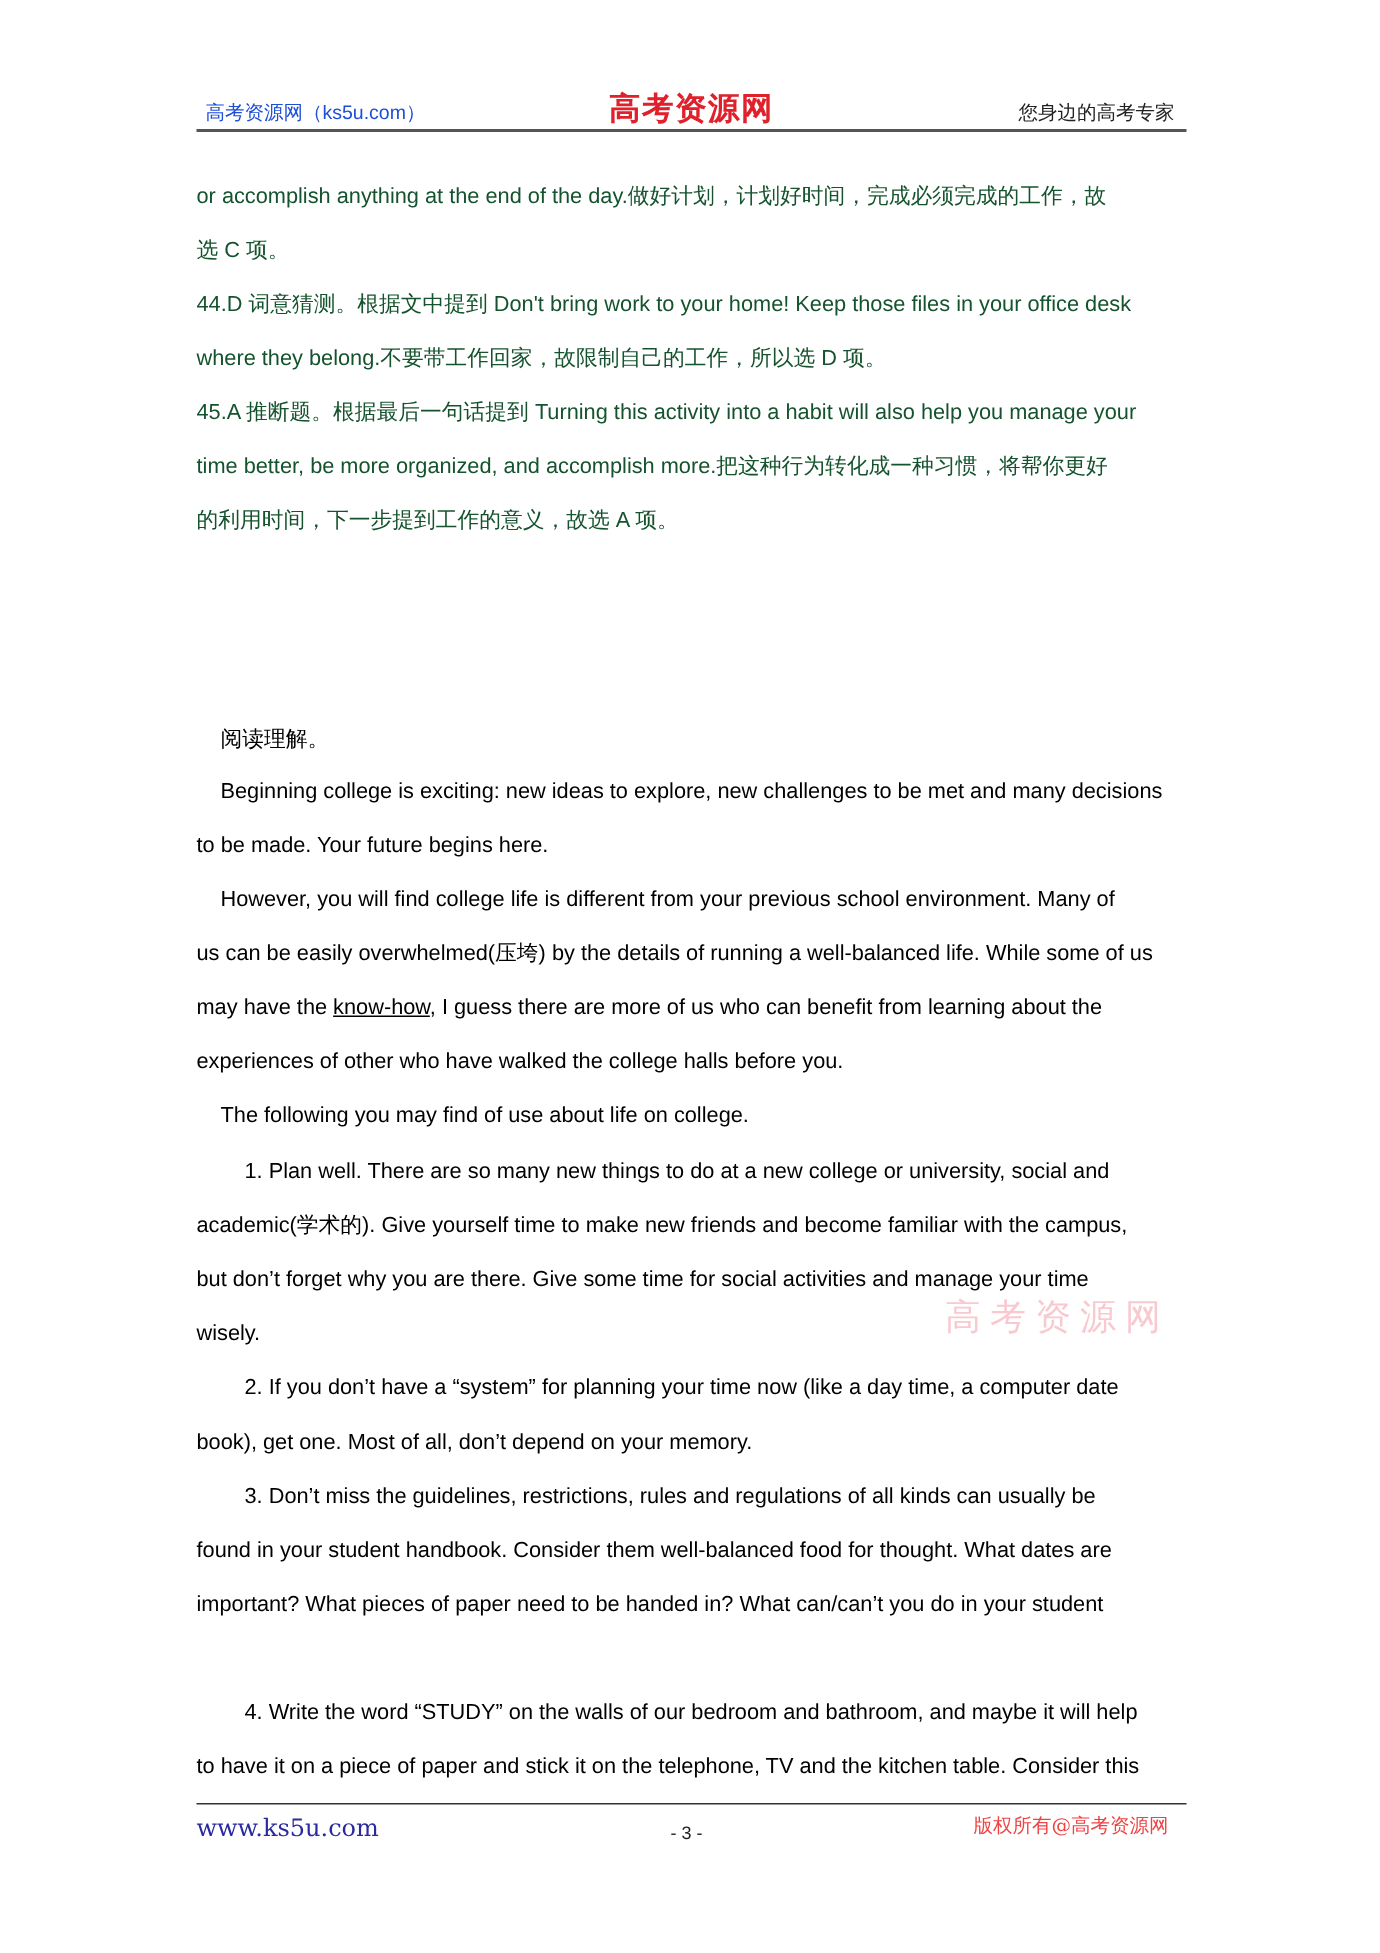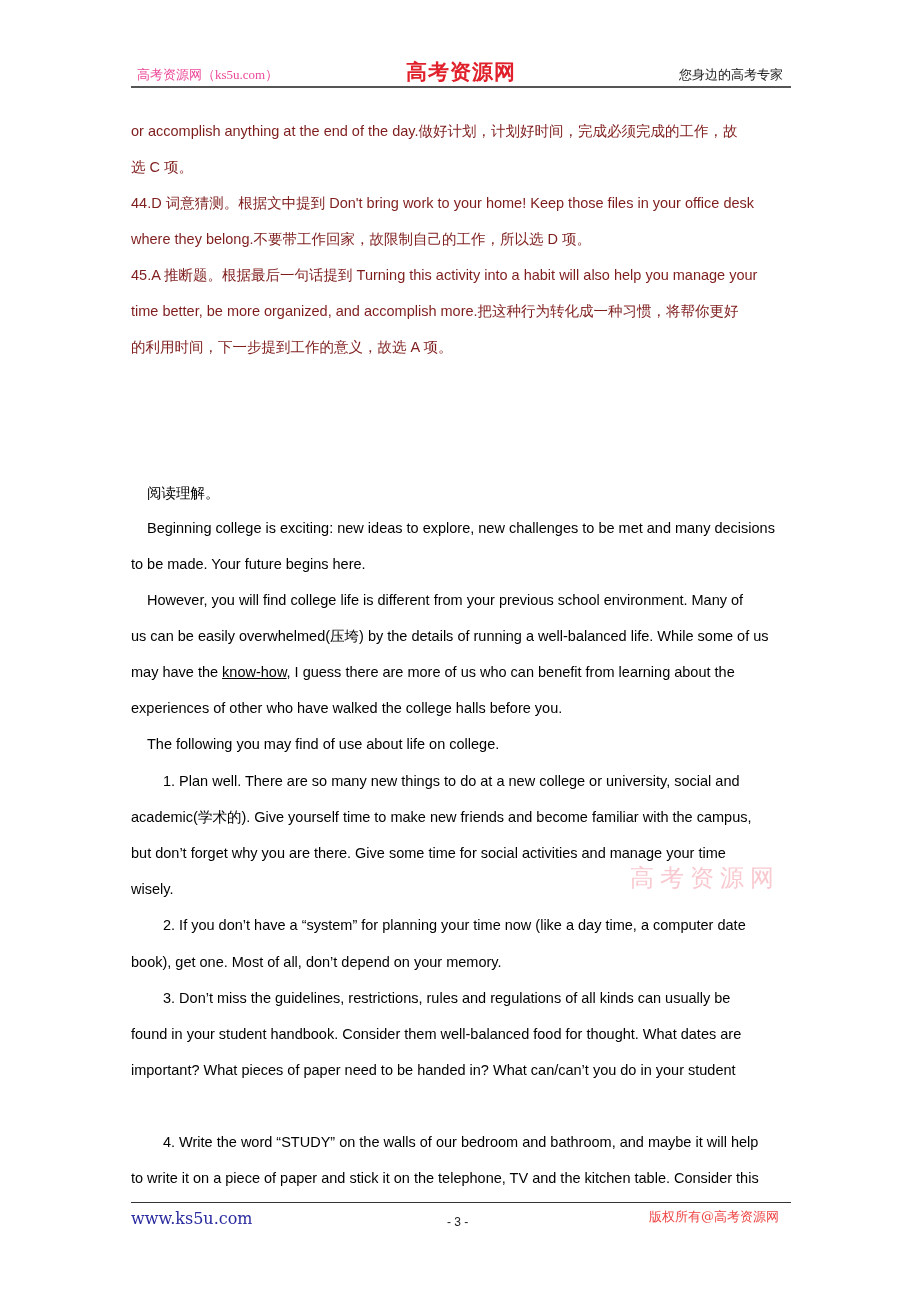--- a/index.html
+++ b/index.html
@@ -1,25 +1,25 @@
 <!DOCTYPE html>
 <html><head>
 <meta charset="utf-8">
 <style>
   html, body { margin:0; padding:0; background:#ffffff; }
   body { width:920px; height:1302px; position:relative; overflow:hidden;
          font-family:"Liberation Sans", "DejaVu Sans", sans-serif; color:#000; }
   .page { position:absolute; left:0; top:0; width:920px; height:1302px; background:#fff; }
   .header { position:absolute; left:131px; top:58px; width:660px; height:30px; }
-  .header .left { position:absolute; left:6px; top:8px; font-family:Liberation Serif, serif; font-size:13px; color:#ec4899; }
+  .header .left { position:absolute; left:6px; top:8px; font-family:Liberation Sans, sans-serif; font-size:13px; color:#1d4ed8; }
   .header .center { position:absolute; left:275px; top:0px; font-family:"DejaVu Serif","Liberation Serif",serif; font-size:21px; color:#e0202a; font-weight:bold; letter-spacing:1px; }
   .header .right { position:absolute; right:8px; top:8px; font-family:"DejaVu Serif","Liberation Serif",serif; font-size:13px; color:#222; }
   .header-rule { position:absolute; left:131px; top:86px; width:660px; height:0; border-top:2px solid #555; }
   .line { position:absolute; left:131px; font-size:14.5px; white-space:nowrap; line-height:18px; }
-  .blue { color:#7f1d1d; }
+  .blue { color:#14532d; }
   .indent1 { left:147px; }
   .indent2 { left:163px; }
   .u { text-decoration:underline; }
   .watermark { position:absolute; left:630px; top:862px; font-size:24px; color:#f6b8c0; letter-spacing:6px;
                font-family:"DejaVu Serif","Liberation Serif",serif; opacity:0.75; }
   .footer-rule { position:absolute; left:131px; top:1202px; width:660px; border-top:1px solid #333; }
   .footer .l { position:absolute; left:131px; top:1209px; font-family:"DejaVu Serif","Liberation Serif",serif; font-size:16px; color:#2a2aa0; }
   .footer .c { position:absolute; left:447px; top:1215px; font-size:12px; color:#222; }
   .footer .r { position:absolute; left:649px; top:1208px; font-family:"DejaVu Serif","Liberation Serif",serif; font-size:13px; color:#ef4444; }
 </style>
@@ -63,21 +63,21 @@
   <div class="watermark">高考资源网</div>
 
   <div class="line indent2" style="top:916px">2.  If you don’t have a “system” for planning your time now (like a day time, a computer date</div>
   <div class="line" style="top:953px">book), get one. Most of all, don’t depend on your memory.</div>
 
   <div class="line indent2" style="top:989px">3.  Don’t miss the guidelines, restrictions, rules and regulations of all kinds can usually be</div>
   <div class="line" style="top:1025px">found in your student handbook. Consider them well-balanced food for thought. What dates are</div>
   <div class="line" style="top:1061px">important? What pieces of paper need to be handed in? What can/can’t you do in your student</div>
 
   <div class="line indent2" style="top:1133px">4.  Write the word “STUDY” on the walls of our bedroom and bathroom, and maybe it will help</div>
-  <div class="line" style="top:1169px">to write it on a piece of paper and stick it on the telephone, TV and the kitchen table. Consider this</div>
+  <div class="line" style="top:1169px">to have it on a piece of paper and stick it on the telephone, TV and the kitchen table. Consider this</div>
 
   <div class="footer-rule"></div>
   <div class="footer">
     <span class="l">www.ks5u.com</span>
     <span class="c">- 3 -</span>
     <span class="r">版权所有@高考资源网</span>
   </div>
 </div>
 
 </body></html>

